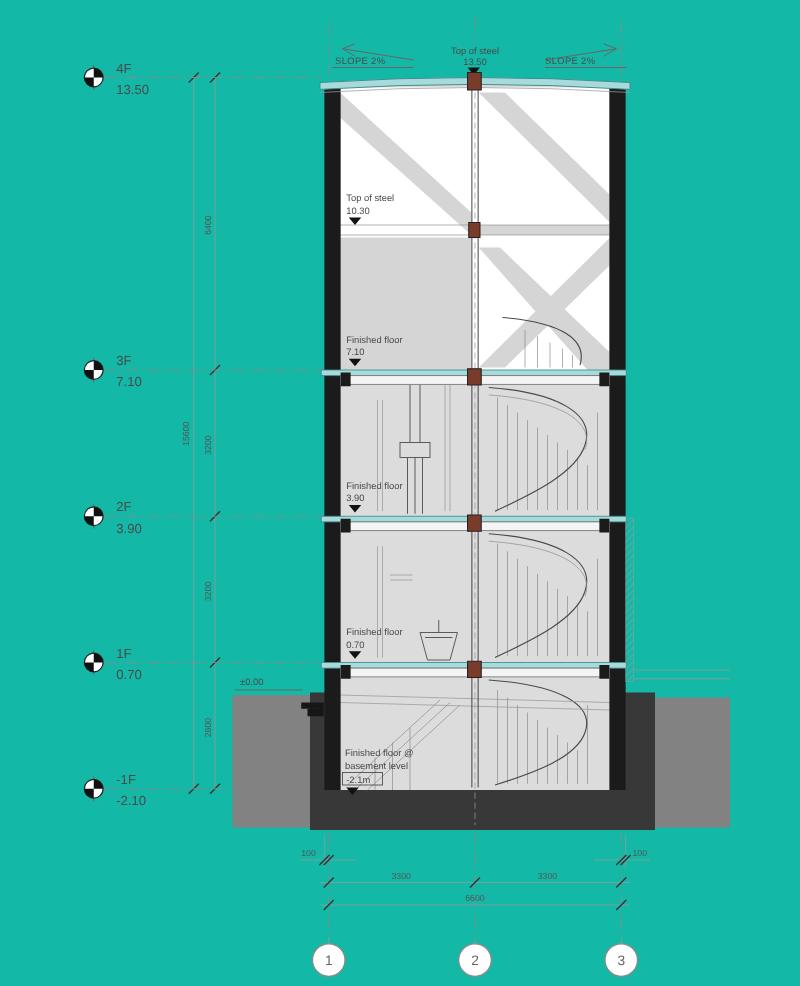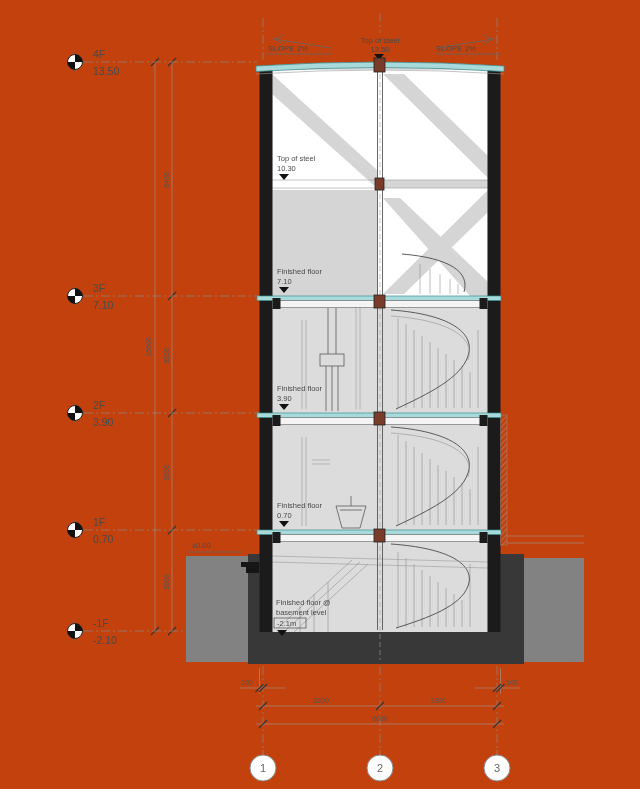--- a/index.html
+++ b/index.html
@@ -1,16 +1,16 @@
 <!DOCTYPE html>
 <html><head>
 <meta charset="utf-8">
 <style>
   html,body{margin:0;padding:0;background:#fff;}
-  .canvas{position:relative;width:640px;height:789px;background:#c2410c;
+  .canvas{position:relative;width:640px;height:789px;background:#14b8a6;
           font-family:"Liberation Sans",sans-serif;overflow:hidden;}
   svg{position:absolute;left:0;top:0;}
   text{fill:#4a4a4a;}
   .t-level{font-size:10.5px;}
   .t-note{font-size:7.5px;}
   .t-dim{font-size:7px;fill:#555;}
   .t-bub{font-size:11px;fill:#666;}
   .t-slope{font-size:7.5px;letter-spacing:.3px;}
   .ln{stroke:#666;stroke-width:.8;fill:none;}
   .thin{stroke:#9a9a9a;stroke-width:.6;fill:none;}

